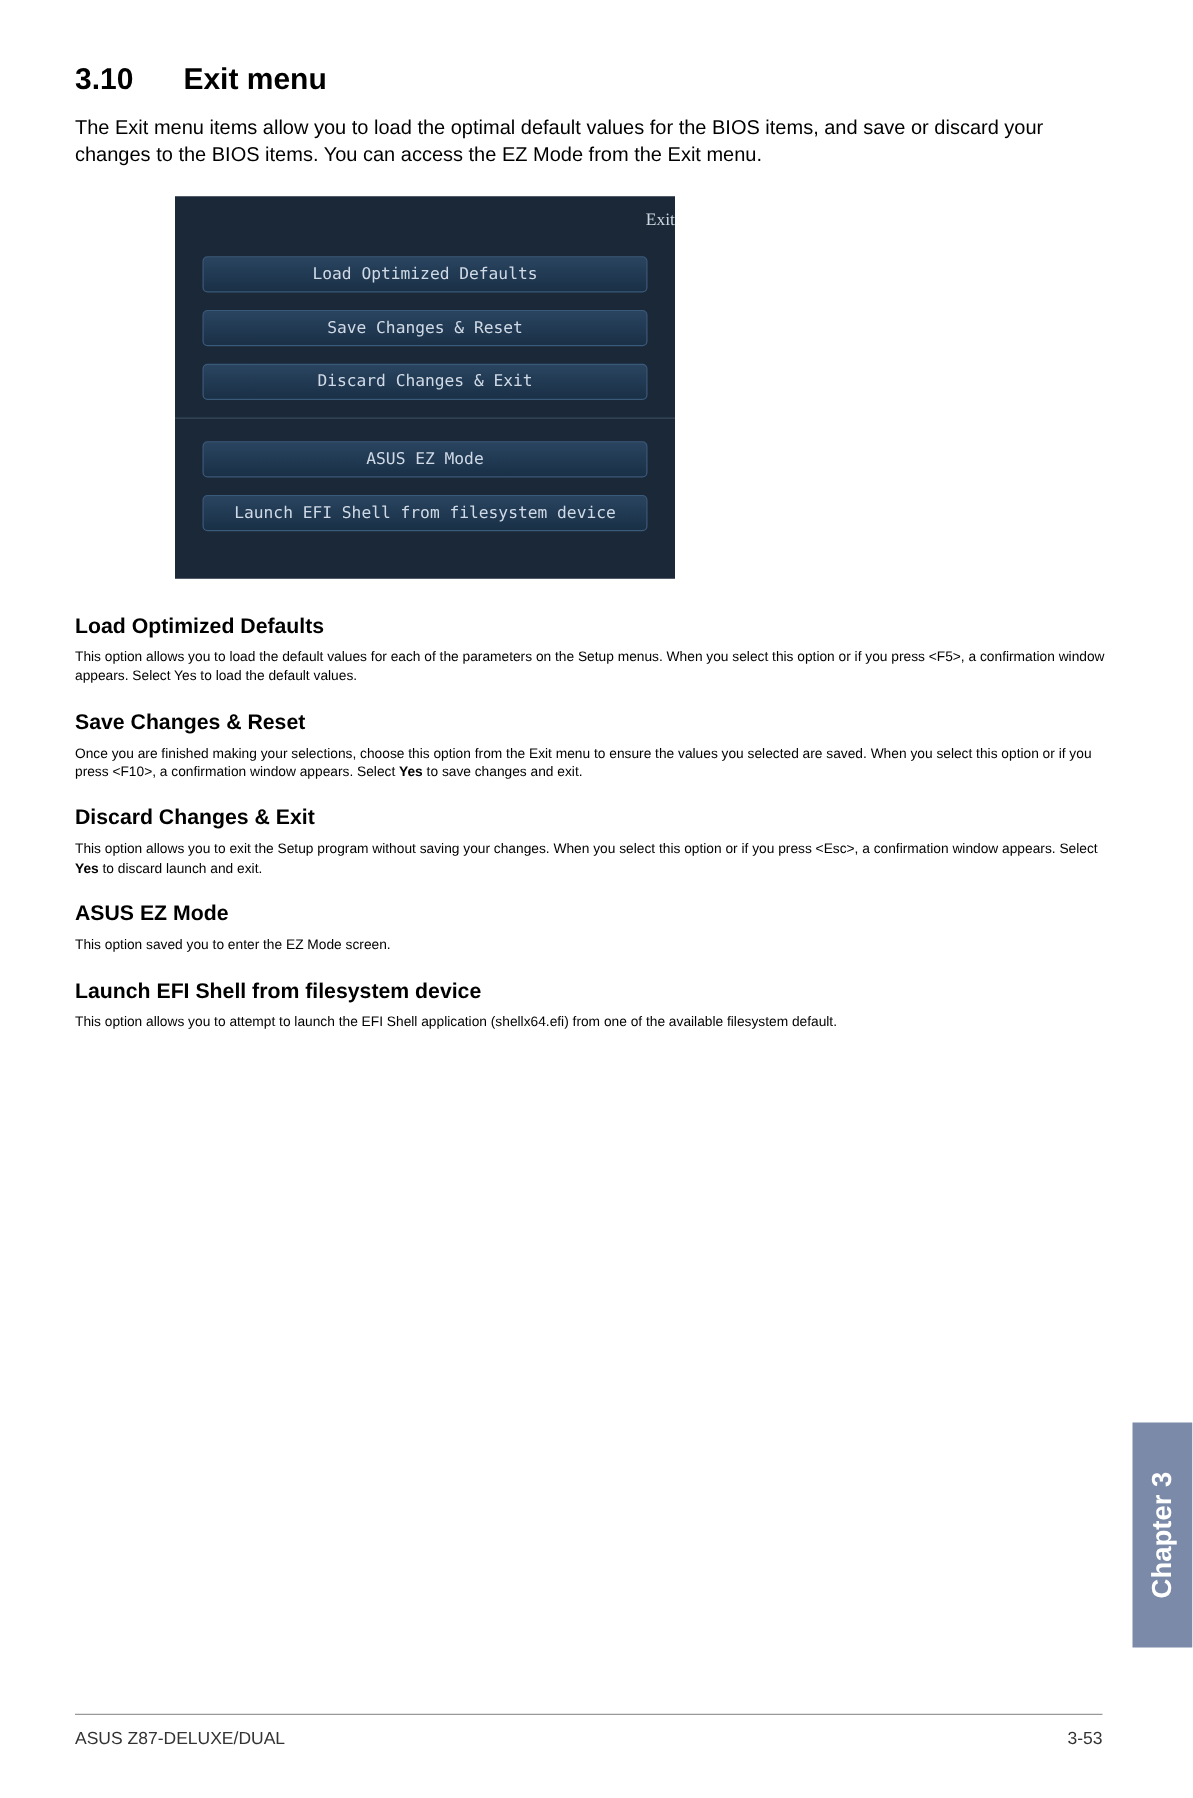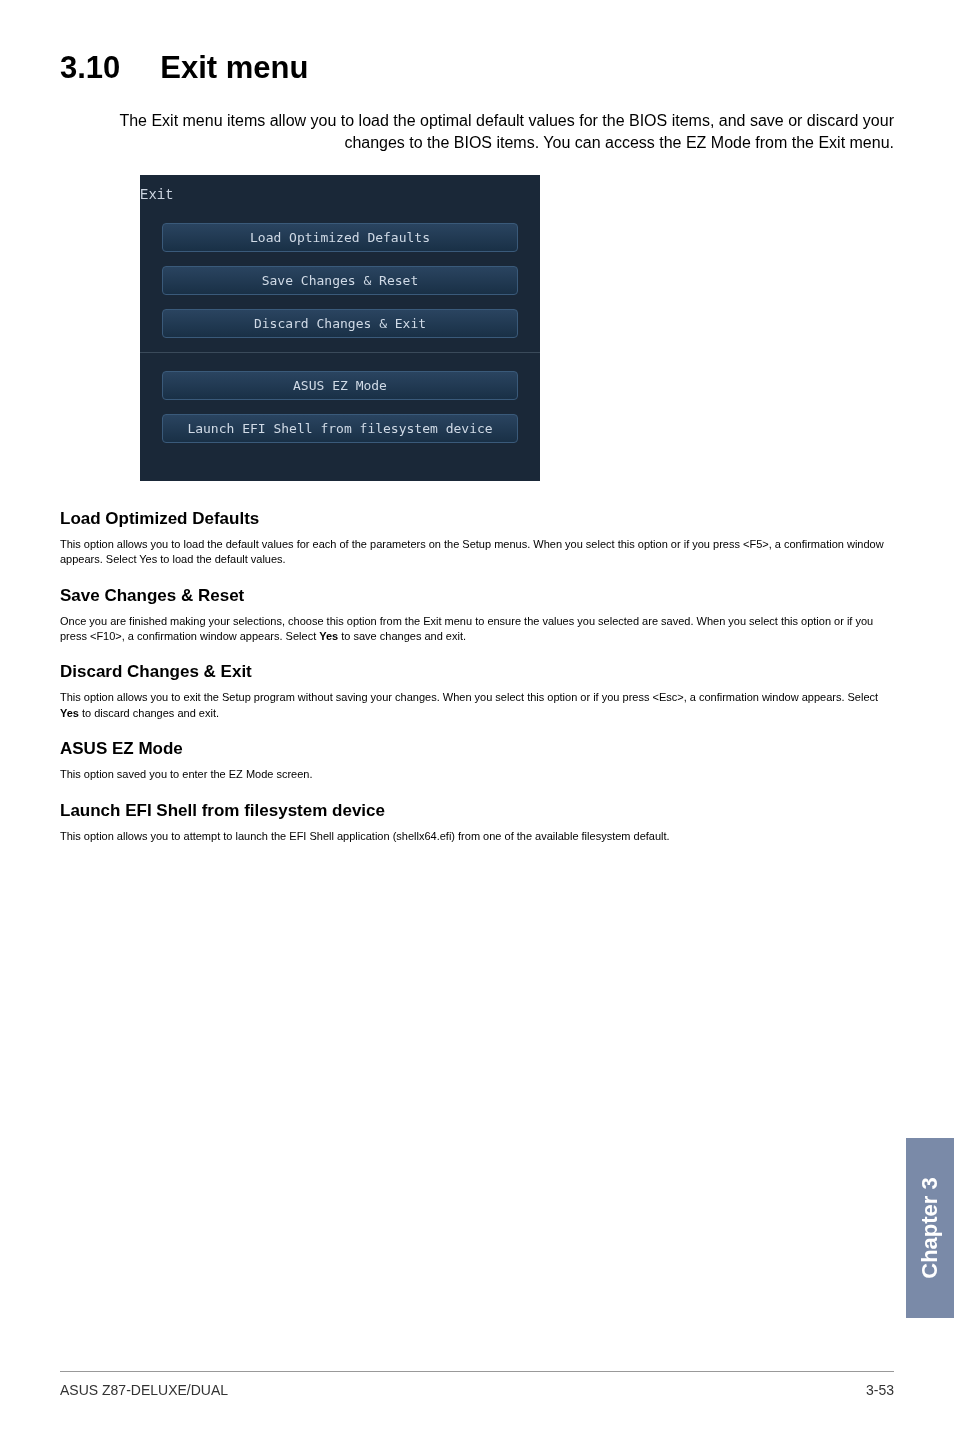--- a/index.html
+++ b/index.html
@@ -9,44 +9,43 @@
     }
     body {
       font-family: Arial, Helvetica, sans-serif;
       background: white;
       width: 954px;
       height: 1438px;
       position: relative;
       padding: 50px 60px 40px 60px;
     }
     .main-heading {
-      font-size: 31px;
+      font-size: 24px;
       font-weight: bold;
-      margin-bottom: 24px;
+      margin-bottom: 14px;
     }
     .main-heading .section-num {
       display: inline-block;
       margin-right: 40px;
     }
     .intro-para {
       font-size: 16px;
       line-height: 1.4;
       margin-bottom: 20px;
-      text-align: right;
     }
     .bios-screenshot {
       width: 400px;
       margin: 0 auto 28px 80px;
       background: #1a2838;
       padding: 12px 0 16px 0;
     }
     .bios-header {
       color: #ccd5e0;
-      text-align: left;
-      font-family: Liberation Mono, monospace;
+      text-align: right;
+      font-family: Liberation Serif, serif;
       font-size: 14px;
       padding-bottom: 10px;
     }
     .bios-inner {
       padding: 10px 22px 8px 22px;
     }
     .bios-btn {
       background: linear-gradient(to bottom, #2a4460, #193046);
       border: 1px solid #3a5a7a;
       border-radius: 4px;
@@ -91,21 +90,21 @@
       color: white;
       font-size: 22px;
       font-weight: bold;
       transform: rotate(-90deg);
       white-space: nowrap;
     }
     .footer {
       position: absolute;
       bottom: 40px;
       left: 60px;
-      right: 60px;
+      right: 72px;
       border-top: 1px solid #999;
       padding-top: 10px;
       display: flex;
       justify-content: space-between;
       font-size: 14px;
       color: #333;
     }
   </style>
 </head>
 <body>
@@ -131,21 +130,21 @@
 <h3 class="sub-heading">Load Optimized Defaults</h3>
 <p class="body-para">This option allows you to load the default values for each of the parameters on the Setup menus. When you select this option or if you press &lt;F5&gt;, a confirmation window appears. Select Yes to load the default values.</p>
 
 <h3 class="sub-heading">Save Changes &amp; Reset</h3>
 <p class="body-para">
   <span>Once you are finished making your selections, choose this option from the Exit menu to ensure the values you selected are saved. When you select this option or if you press &lt;F10&gt;, a confirmation window appears. Select </span><span class="bold">Yes</span><span> to save changes and exit.</span>
 </p>
 
 <h3 class="sub-heading">Discard Changes &amp; Exit</h3>
 <p class="body-para">
-  <span>This option allows you to exit the Setup program without saving your changes. When you select this option or if you press &lt;Esc&gt;, a confirmation window appears. Select </span><span class="bold">Yes</span><span> to discard changes and exit.</span>
+  <span>This option allows you to exit the Setup program without saving your changes. When you select this option or if you press &lt;Esc&gt;, a confirmation window appears. Select </span><span class="bold">Yes</span><span> to discard launch and exit.</span>
 </p>
 
 <h3 class="sub-heading">ASUS EZ Mode</h3>
 <p class="body-para">This option saved you to enter the EZ Mode screen.</p>
 
 <h3 class="sub-heading">Launch EFI Shell from filesystem device</h3>
 <p class="body-para">This option allows you to attempt to launch the EFI Shell application (shellx64.efi) from one of the available filesystem default.</p>
 
 <div class="chapter-tab">
   <div class="chapter-tab-text">Chapter 3</div>

